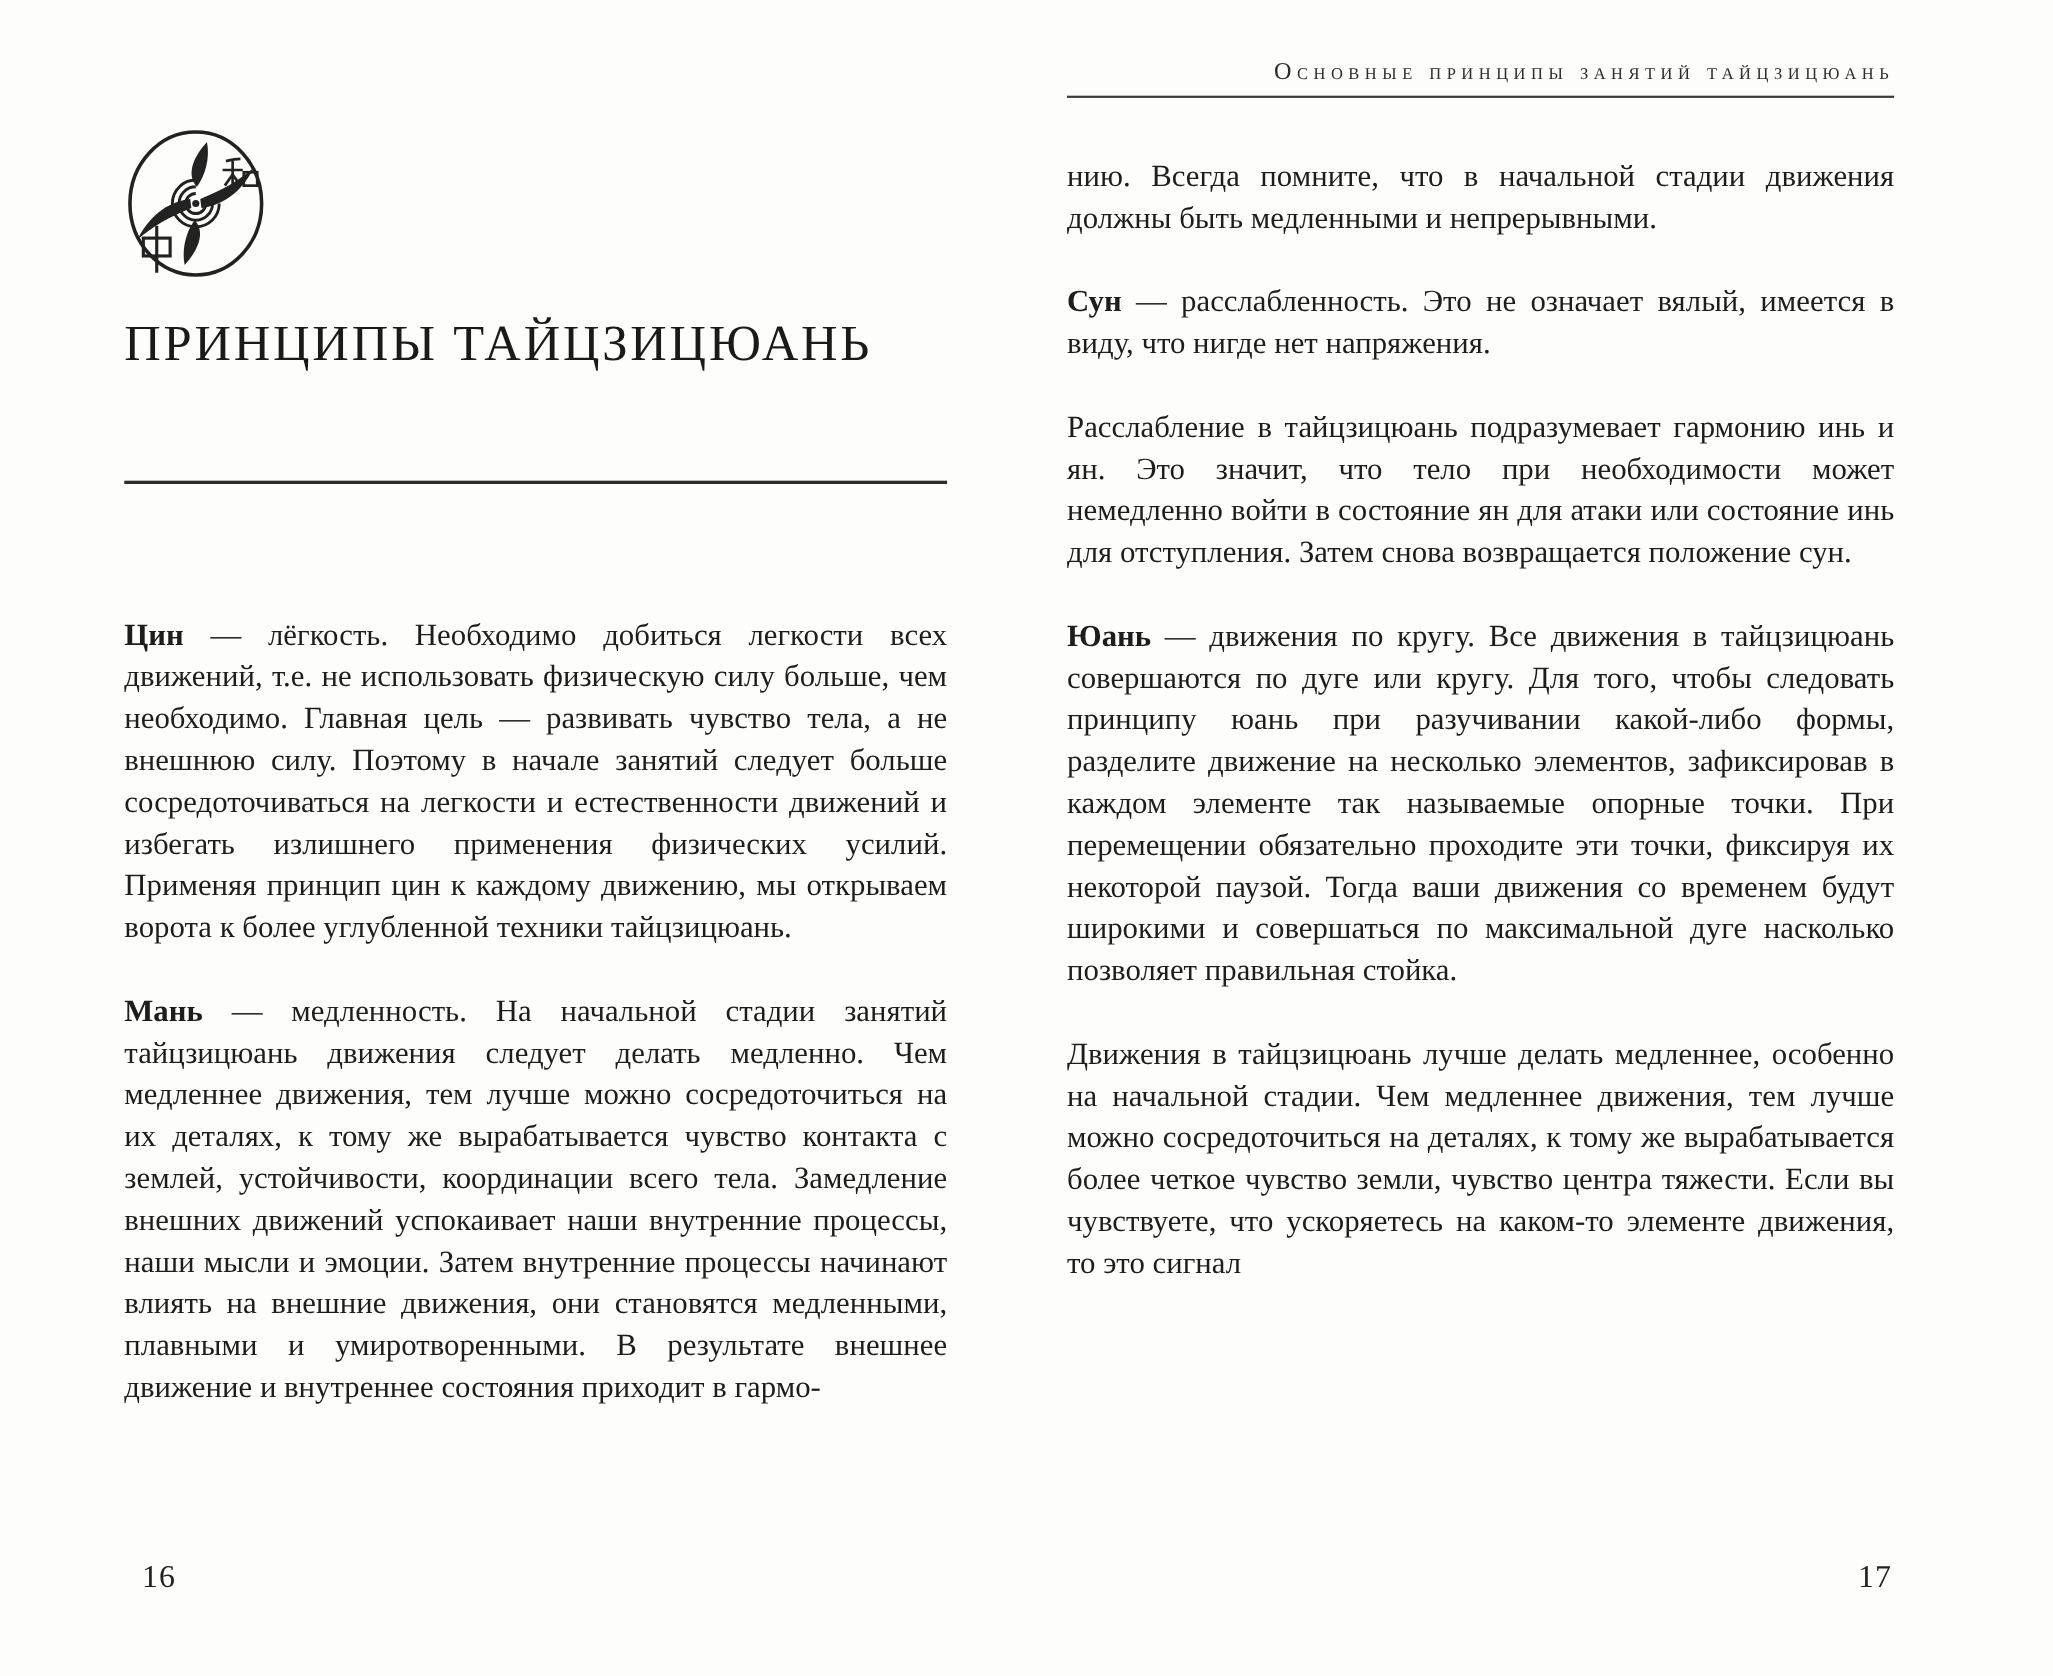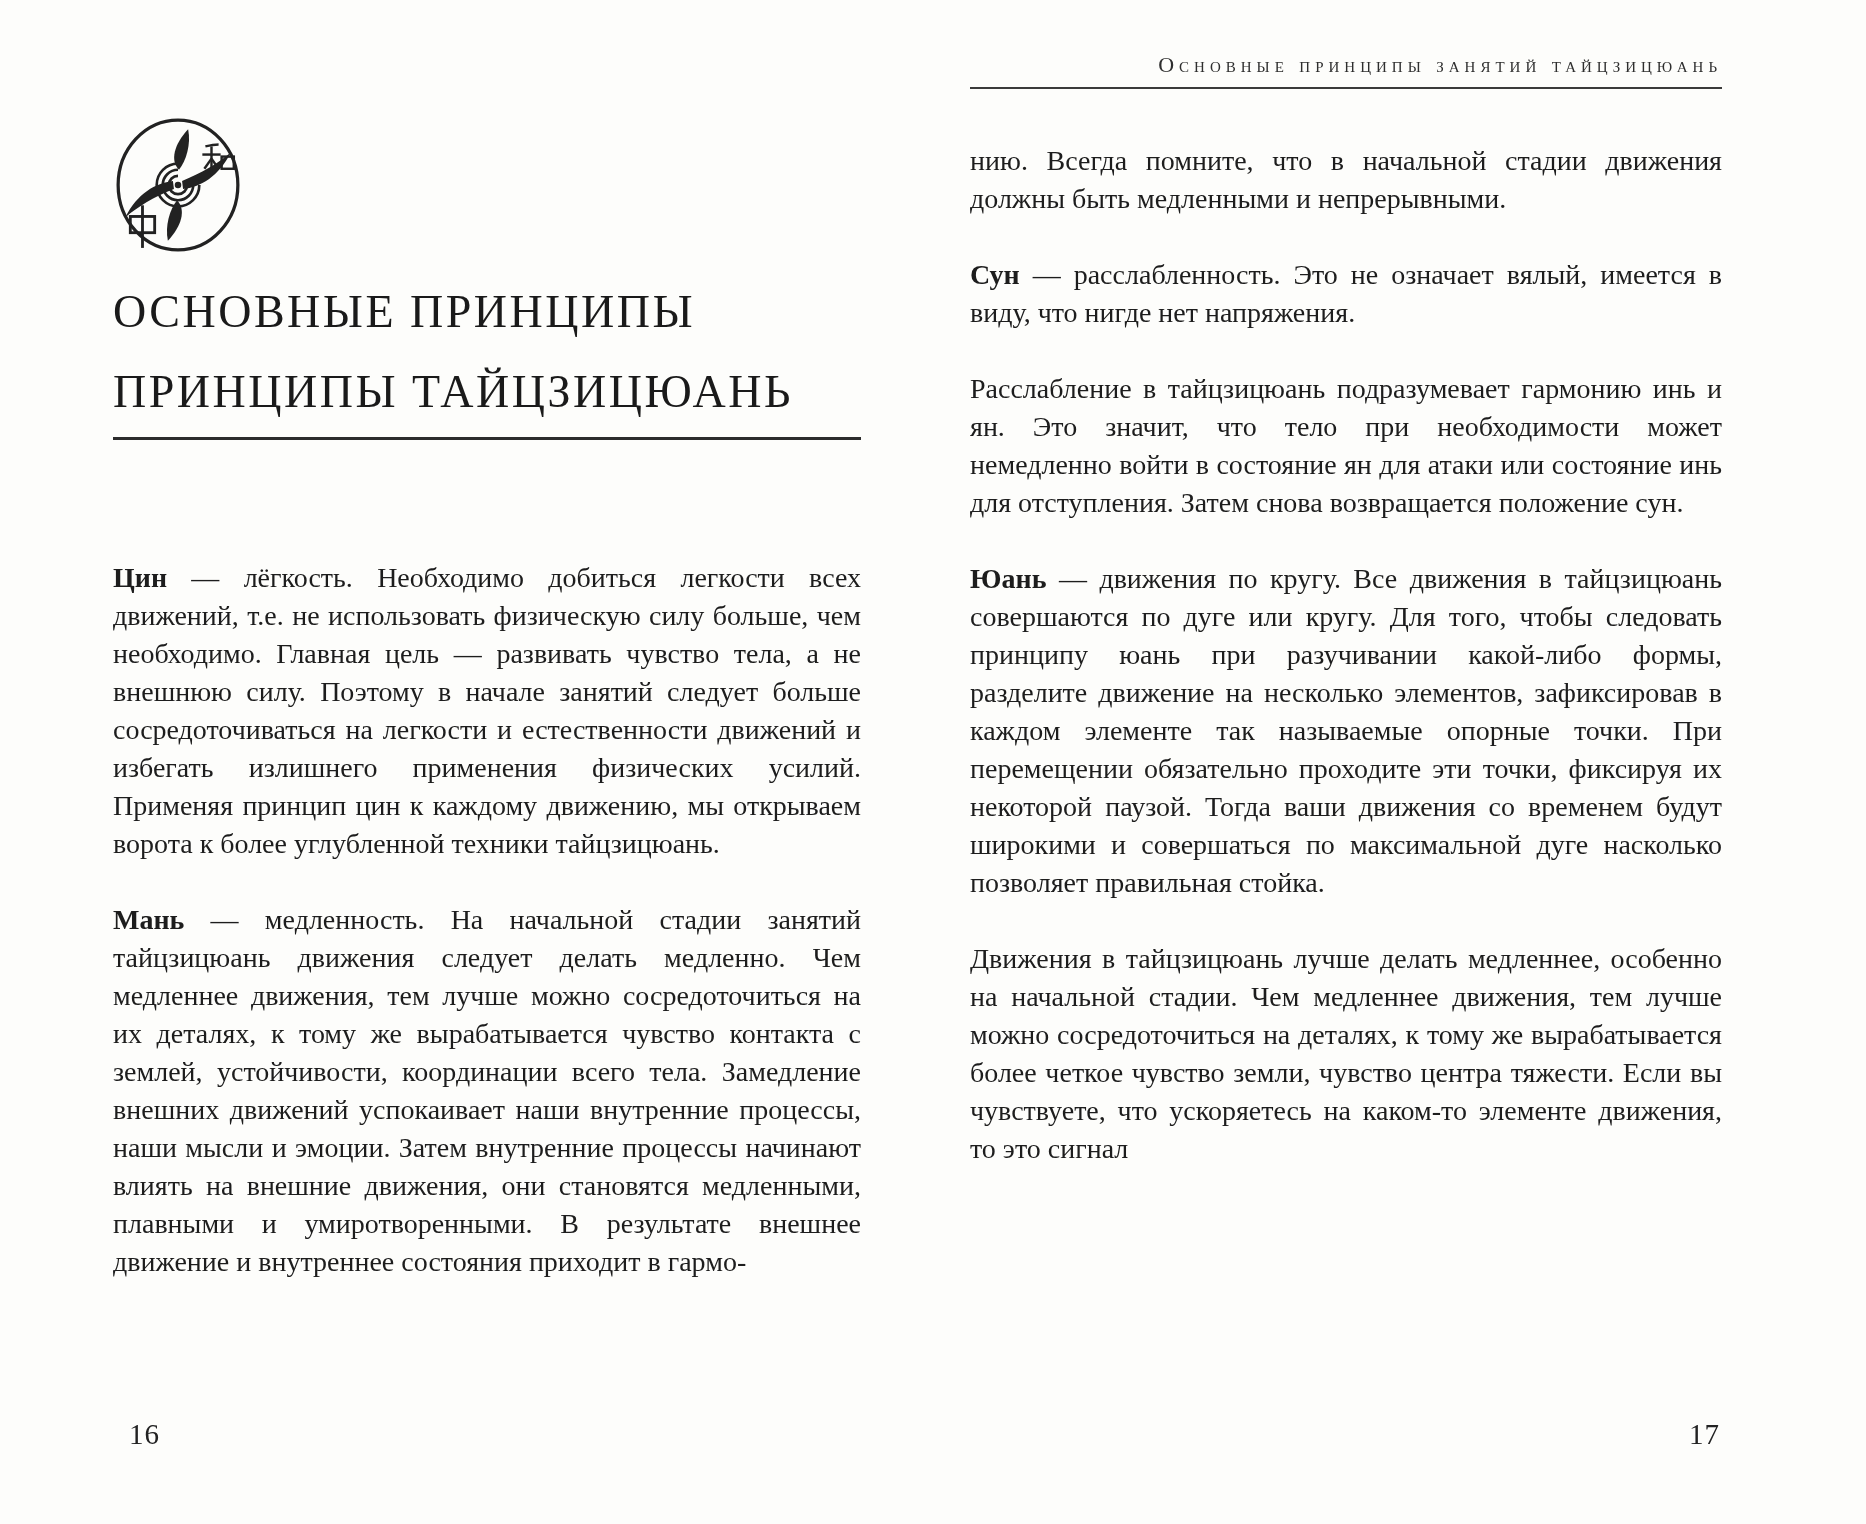--- a/index.html
+++ b/index.html
@@ -126,21 +126,20 @@
         <path d="M91 30 C95 29 100 28 104 28"></path>
         <path d="M88 38 L106 38"></path>
         <path d="M97 30 L97 58"></path>
         <path d="M97 42 L90 52"></path>
         <path d="M97 42 L104 52"></path>
         <rect x="107" y="40" width="12" height="12"></rect>
       </g>
     </svg>
 
     <div class="chapter-title">
-      <div>ОСНОВНЫЕ ПРИНЦИПЫ</div>
       <div>ПРИНЦИПЫ ТАЙЦЗИЦЮАНЬ</div>
     </div>
 
     <div class="title-rule"></div>
 
     <div class="body-block body-left">
       <p class="para"><b class="lead">Цин</b><span> — лёгкость. Необходимо добиться легкости всех движений, т.е. не использовать физическую силу больше, чем необходимо. Главная цель — развивать чувство тела, а не внешнюю силу. Поэтому в начале занятий следует больше сосредоточиваться на легкости и естественности движений и избегать излишнего применения физических усилий. Применяя принцип цин к каждому движению, мы открываем ворота к более углубленной техники тайцзицюань.</span></p>
       <p class="para"><b class="lead">Мань</b><span> — медленность. На начальной стадии занятий тайцзицюань движения следует делать медленно. Чем медленнее движения, тем лучше можно сосредоточиться на их деталях, к тому же вырабатывается чувство контакта с землей, устойчивости, координации всего тела. Замедление внешних движений успокаивает наши внутренние процессы, наши мысли и эмоции. Затем внутренние процессы начинают влиять на внешние движения, они становятся медленными, плавными и умиротворенными. В результате внешнее движение и внутреннее состояния приходит в гармо-</span></p>
     </div>
 

